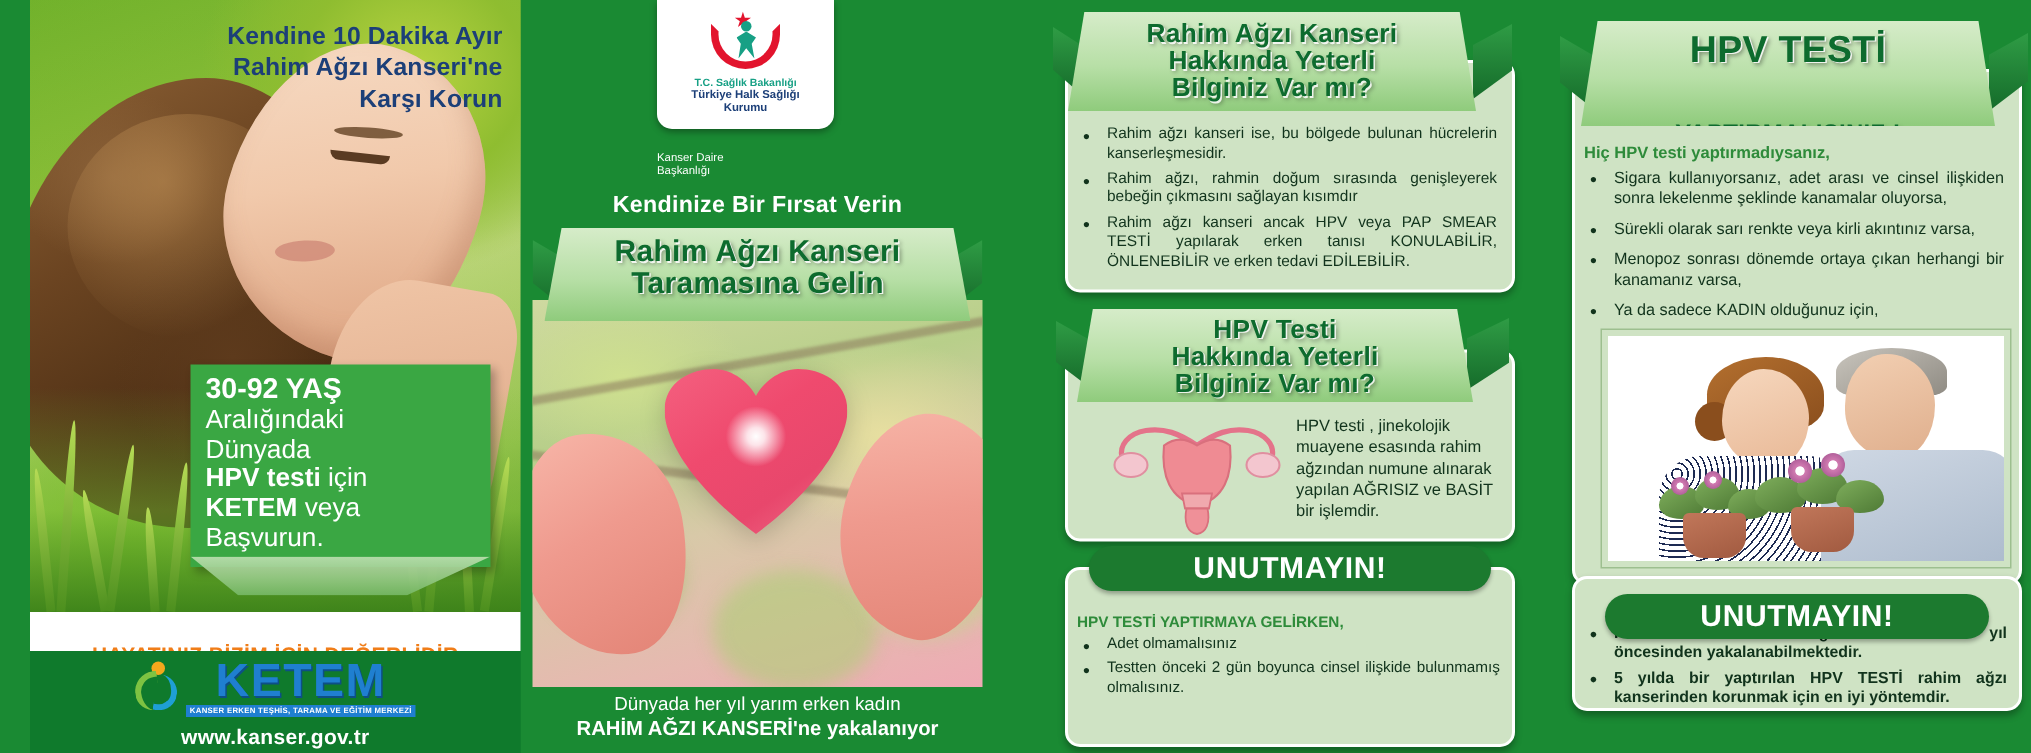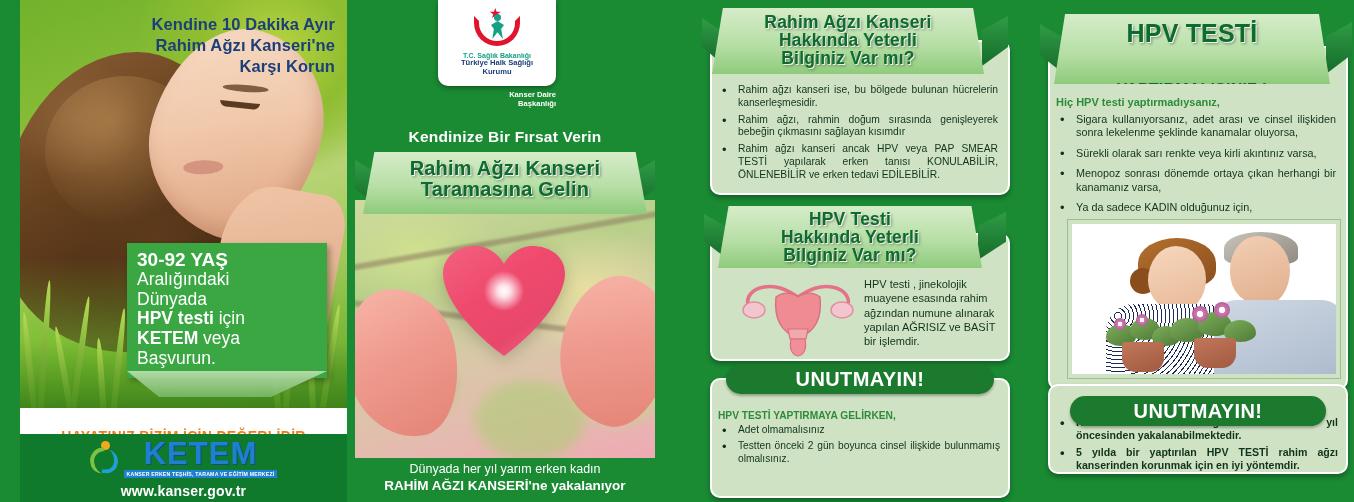--- a/index.html
+++ b/index.html
@@ -222,22 +222,22 @@
     background:#17a085;
   }
   #moh-emblem .figure .body {
     position:absolute; left:1px; top:7px; width:13px; height:18px;
     background:#17a085;
     clip-path: polygon(50% 0, 100% 22%, 78% 45%, 92% 100%, 50% 62%, 10% 100%, 22% 45%, 0 22%);
   }
   #moh-card .t1 { font-size:7px; color:#17a085; font-weight:bold; margin-top:2px; }
   #moh-card .t2 { font-size:7.6px; color:#1c3f78; font-weight:bold; line-height:1.15; text-align:center; }
   #moh-sub {
-    position:absolute; left:83px; top:90px; width:118px; text-align:right;
-    font-size:7.6px; color:#ffffff; font-weight:bold; line-height:1.2;
+    position:absolute; left:83px; top:100px; width:118px; text-align:left;
+    font-size:7.6px; color:#ffffff; font-weight:normal; line-height:1.2;
   }
   #c2-kicker {
     position:absolute; left:0; top:128px; width:300px; text-align:center;
     color:#ffffff; font-weight:bold; font-size:15.5px; letter-spacing:.2px;
   }
   #c2-ribbon {
     left:8px; top:152px; width:284px; height:62px;
   }
   #c2-ribbon .rtxt { font-size:20px; padding-top:6px; }
   #c2-wing-l { left:0px; top:160px; width:22px; height:46px; }

